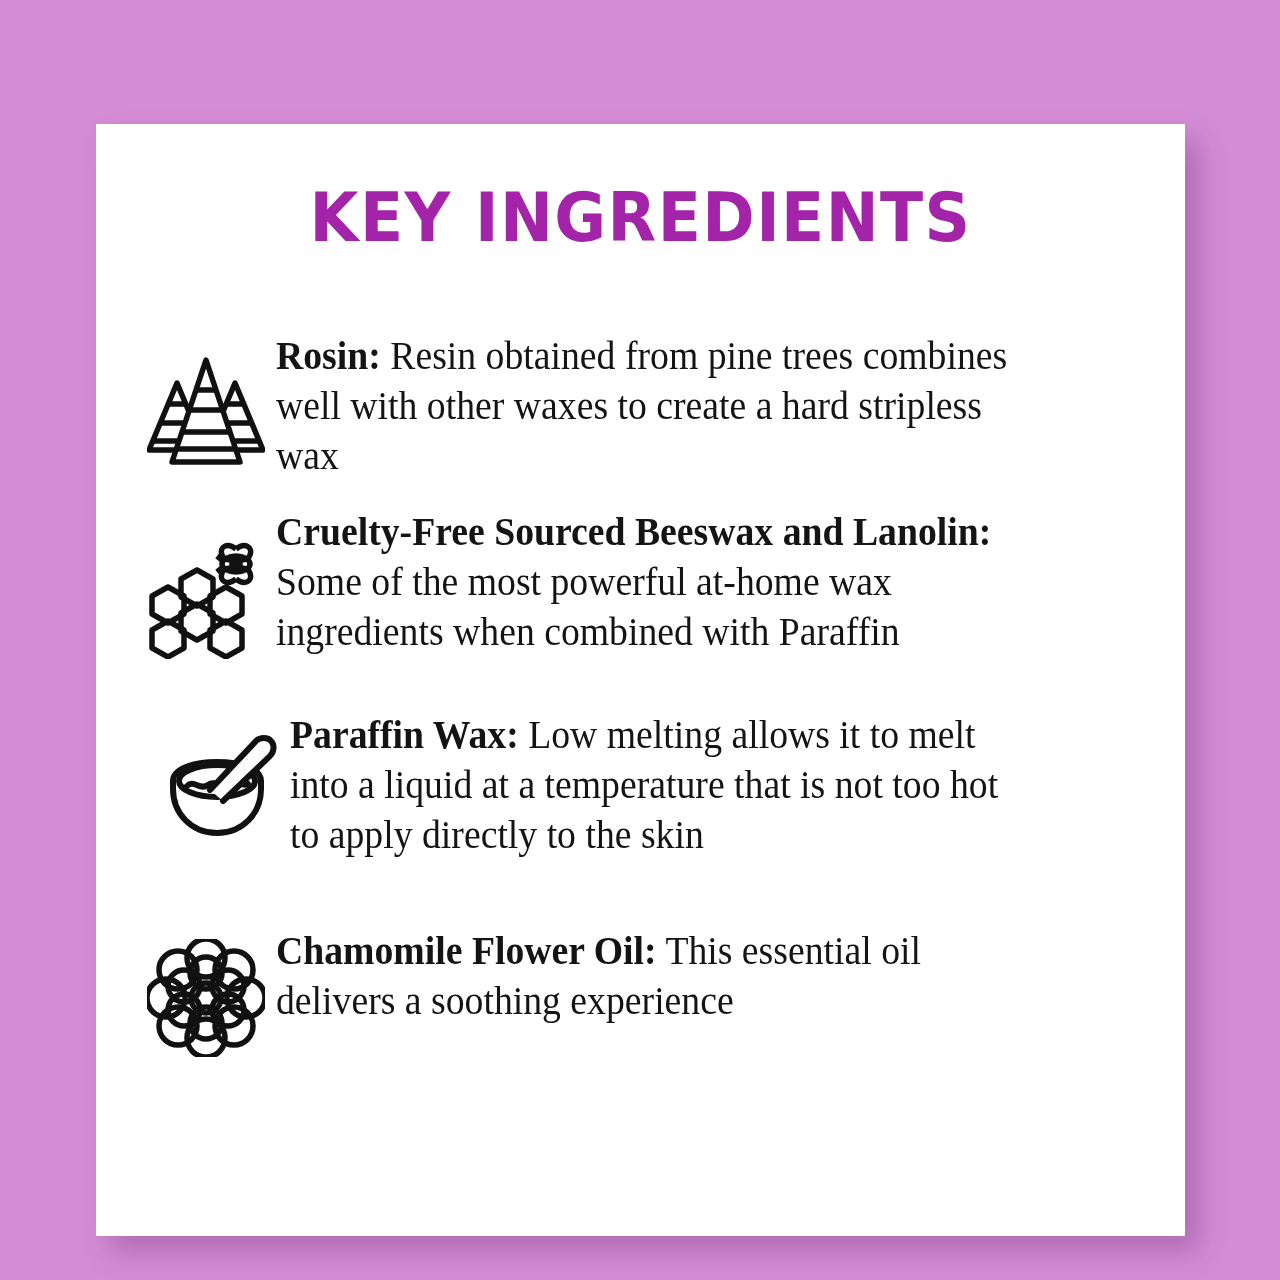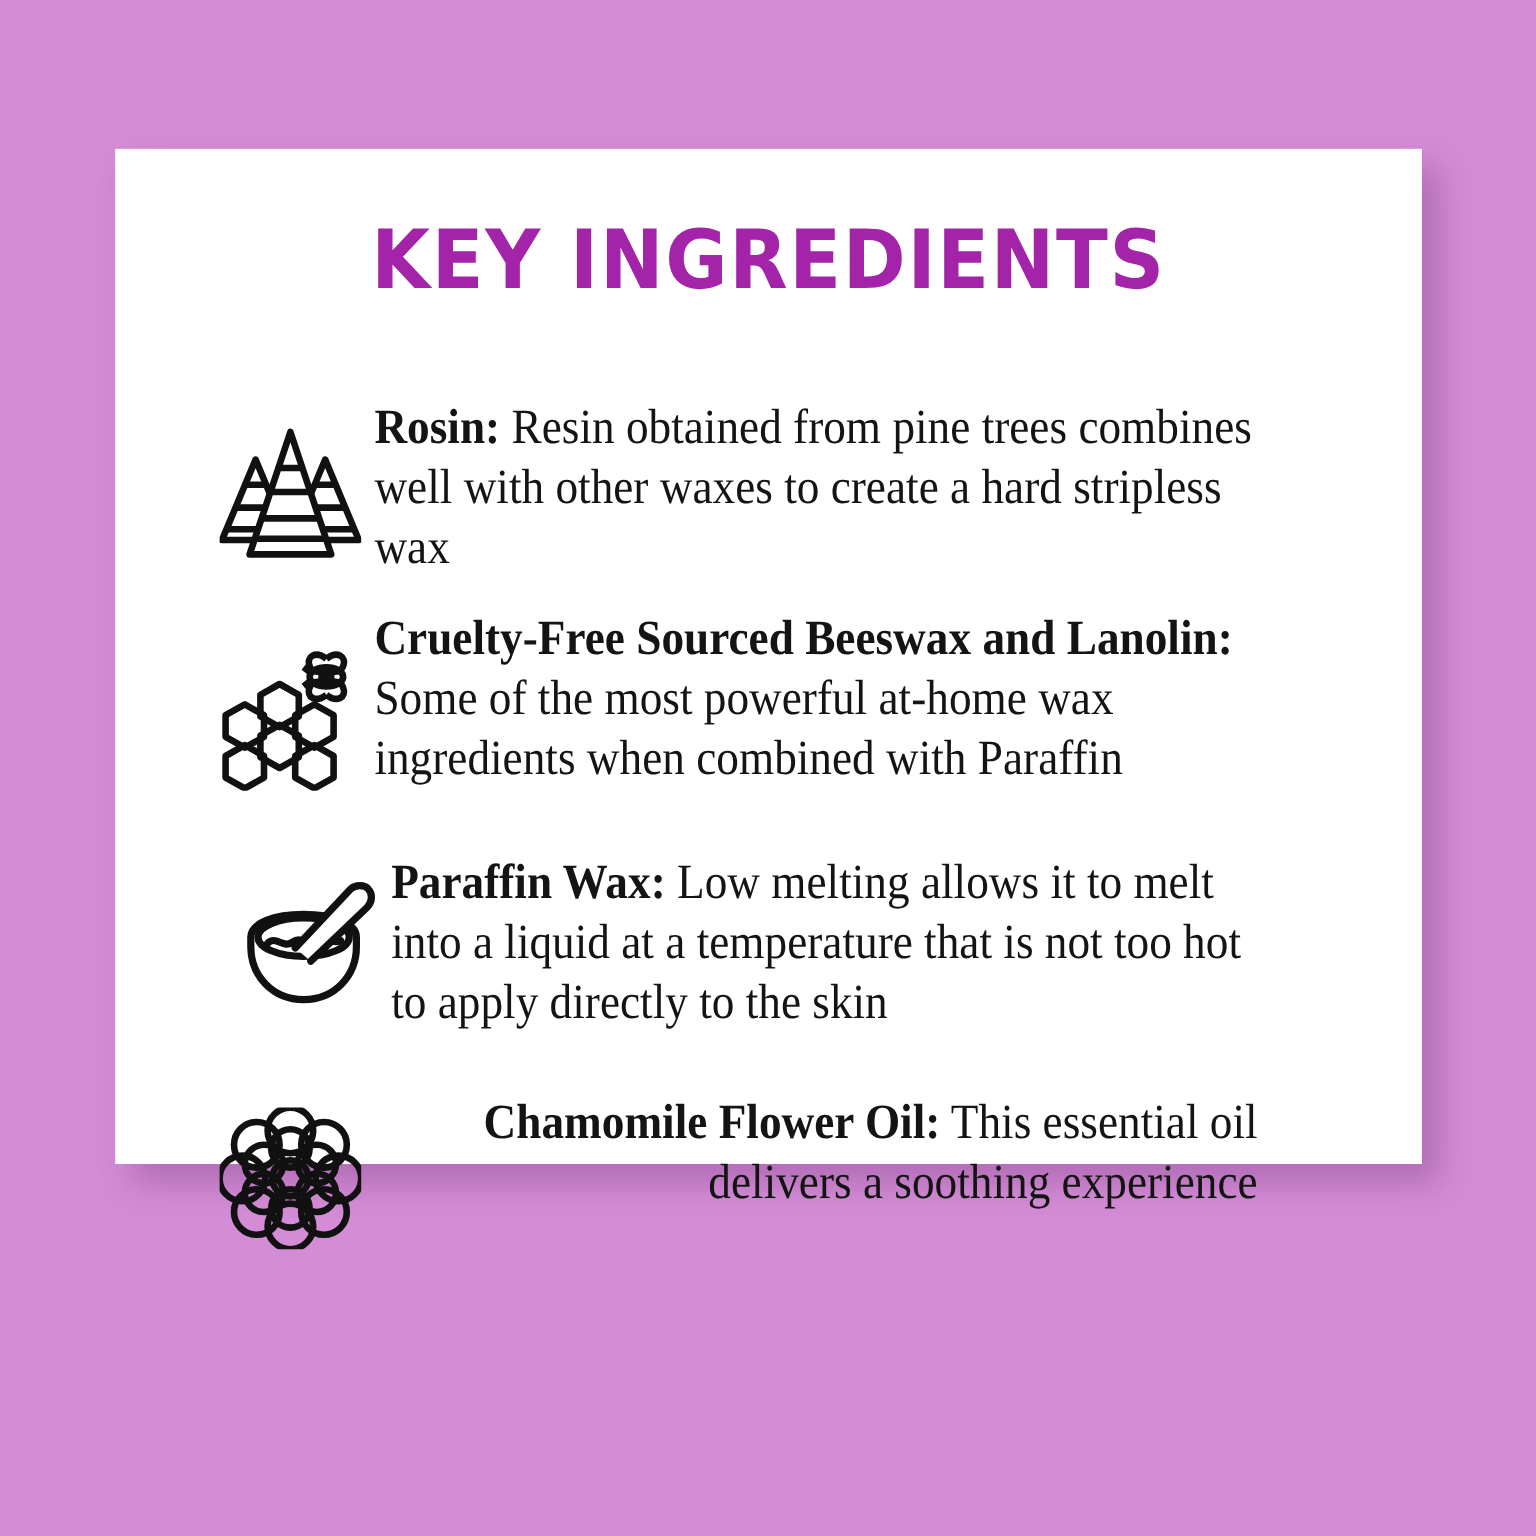--- a/index.html
+++ b/index.html
@@ -13,21 +13,21 @@
   body {
     background:#d48cd6;
     font-family:"Liberation Serif", serif;
     position:relative;
   }
 
   
   #card {
     position:absolute;
     left:96px;  top:124px;
-    width:1089px; height:846px;
+    width:1089px; height:1112px;
     background:#ffffff;
     box-shadow: 14px 16px 26px rgba(95,35,105,0.30);
   }
 
   
   #title {
     position:absolute;
     left:0; top:60px;
     width:100%;
     text-align:center;
@@ -45,21 +45,21 @@
   
   #list {
     position:absolute;
     left:0; top:206px;
     width:100%;
   }
 
   .ingredient {
     display:flex;
     align-items:flex-start;
-    padding-left:76px;
+    padding-left:40px;
     padding-right:24px;
   }
 
   .ing-icon {
     flex:0 0 140px;
     display:flex;
     justify-content:center;
   }
   .ing-icon svg { display:block; }
 
@@ -76,21 +76,21 @@
   }
   .ing-text b { font-weight:700; }
 
   
   #ing-0 { margin-top:0px;  }
   #ing-0 .ing-icon { margin-top:22px; }
   #ing-1 { margin-top:26px; }
   #ing-1 .ing-icon { margin-top:35px; }
   #ing-2 { margin-top:50px;margin-left:14px; }
   #ing-2 .ing-icon { margin-top:20px; }
-  #ing-3 { margin-top:50px;text-align:right; }
+  #ing-3 { margin-top:66px; }
   #ing-3 .ing-icon { margin-top:14px; }
 </style>
 </head>
 <body>
 
 <div id="card">
 
   <h1 id="title">KEY INGREDIENTS</h1>
 
   <div id="list">

